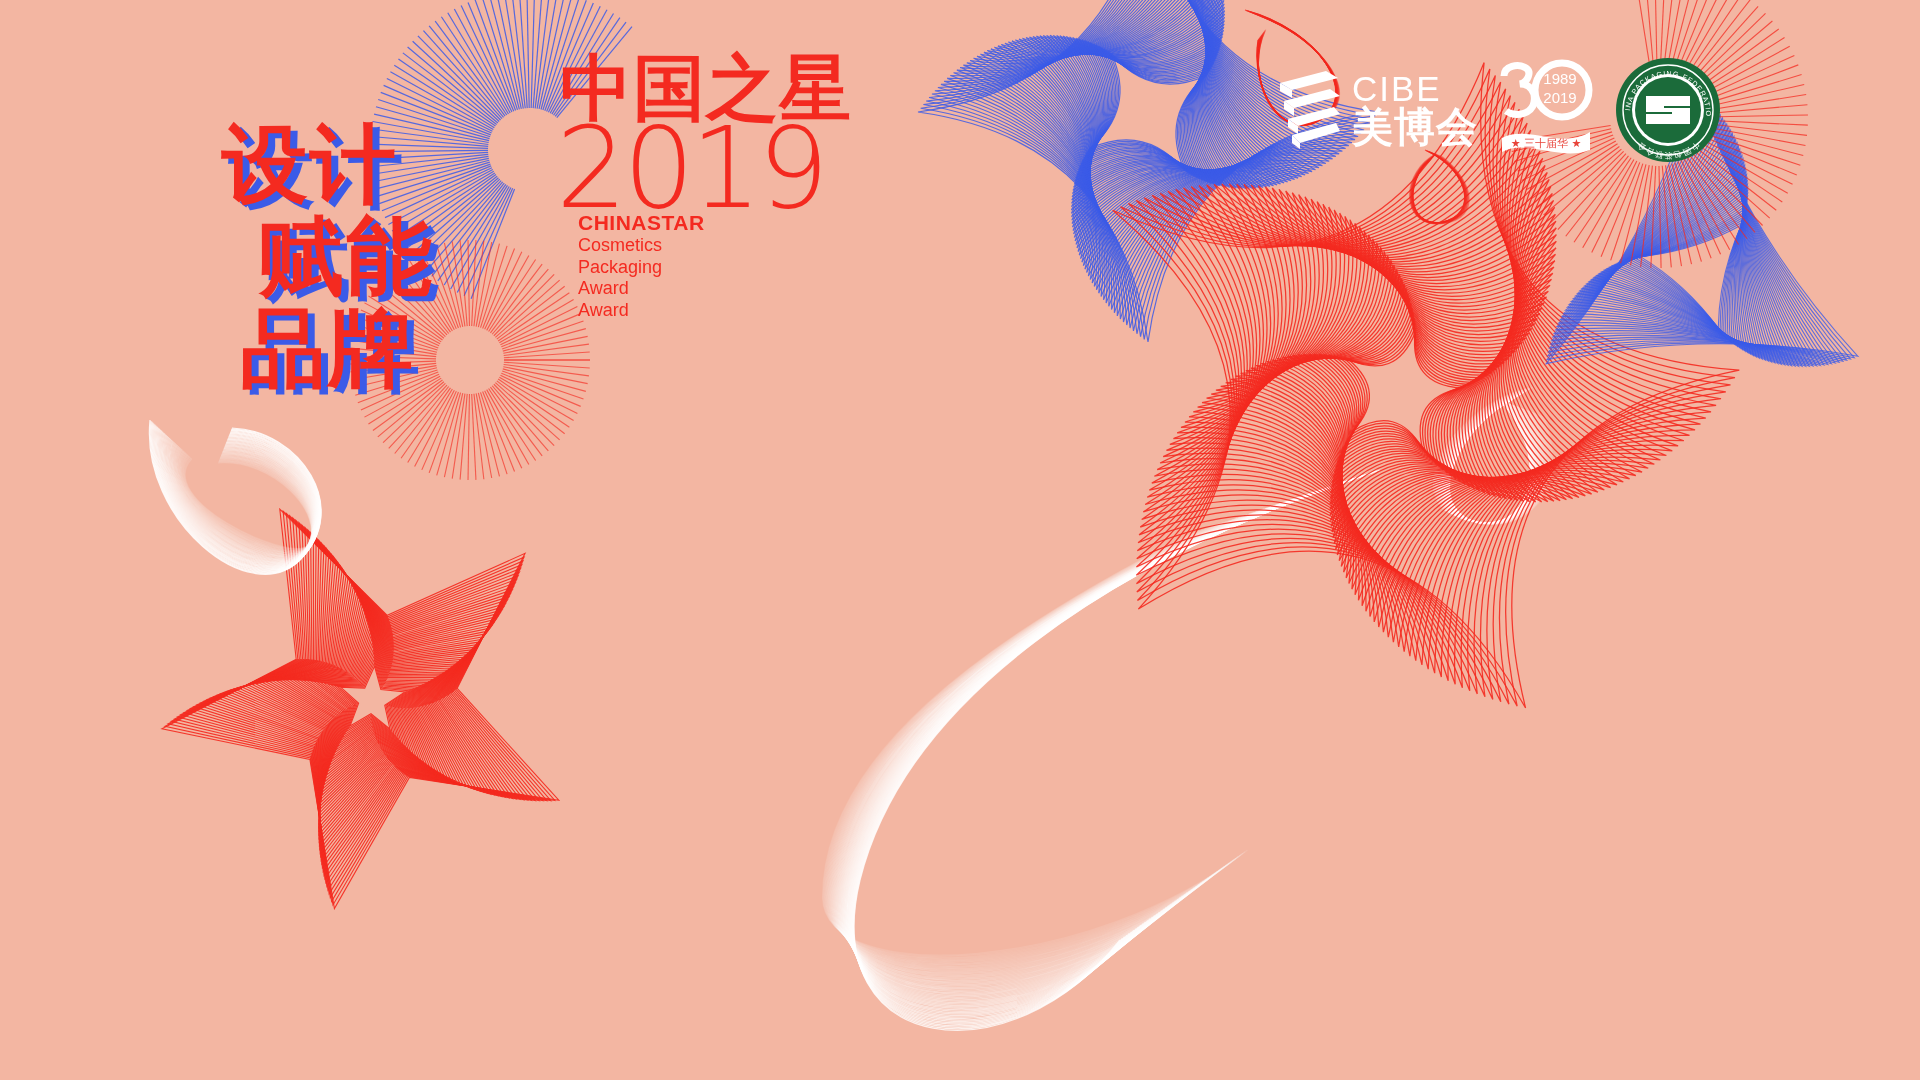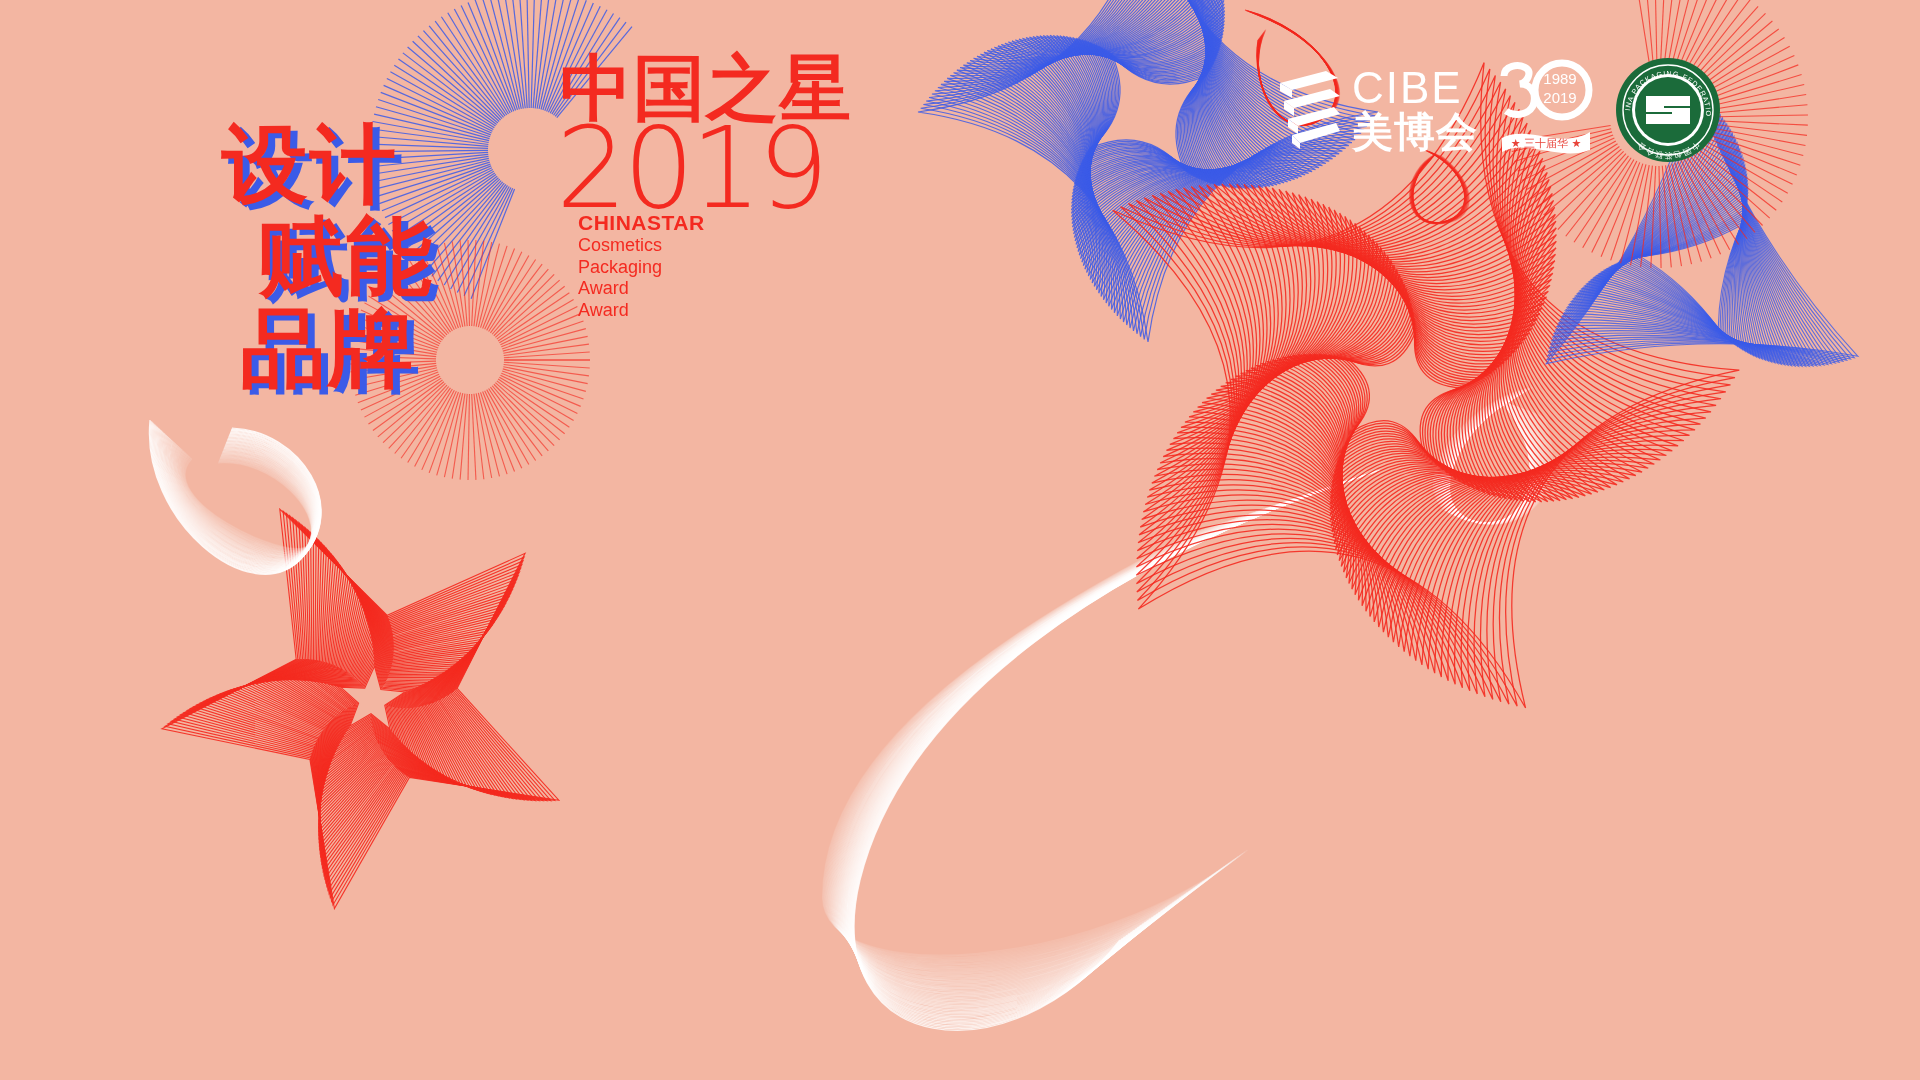--- a/index.html
+++ b/index.html
@@ -146,21 +146,21 @@
   }
   #cibe-mark { width: 62px; height: 82px; }
   #cibe-text {
     display: flex;
     flex-direction: column;
     justify-content: center;
     line-height: 1.02;
   }
   #cibe-latin {
     font-family: "Liberation Sans", sans-serif;
-    font-size: 44px;
+    font-size: 35px;
     font-weight: 400;
     color: #ffffff;
     letter-spacing: 2px;
   }
   #cibe-cn {
     font-family: "DejaVu Sans", sans-serif;
     font-size: 41px;
     font-weight: 700;
     color: #ffffff;
     letter-spacing: 1px;

